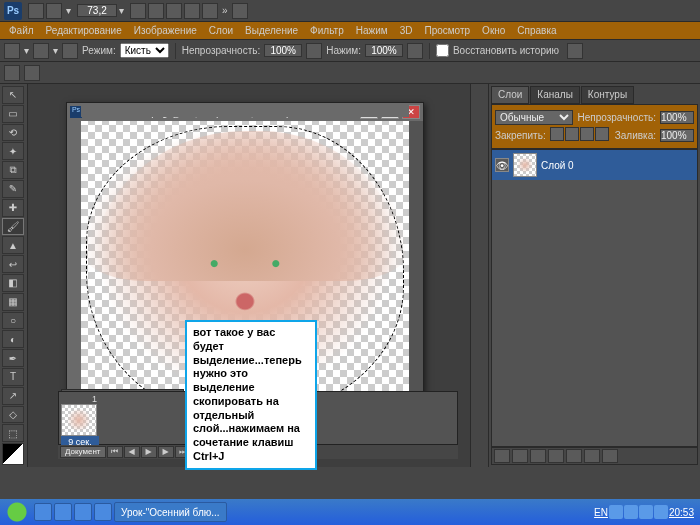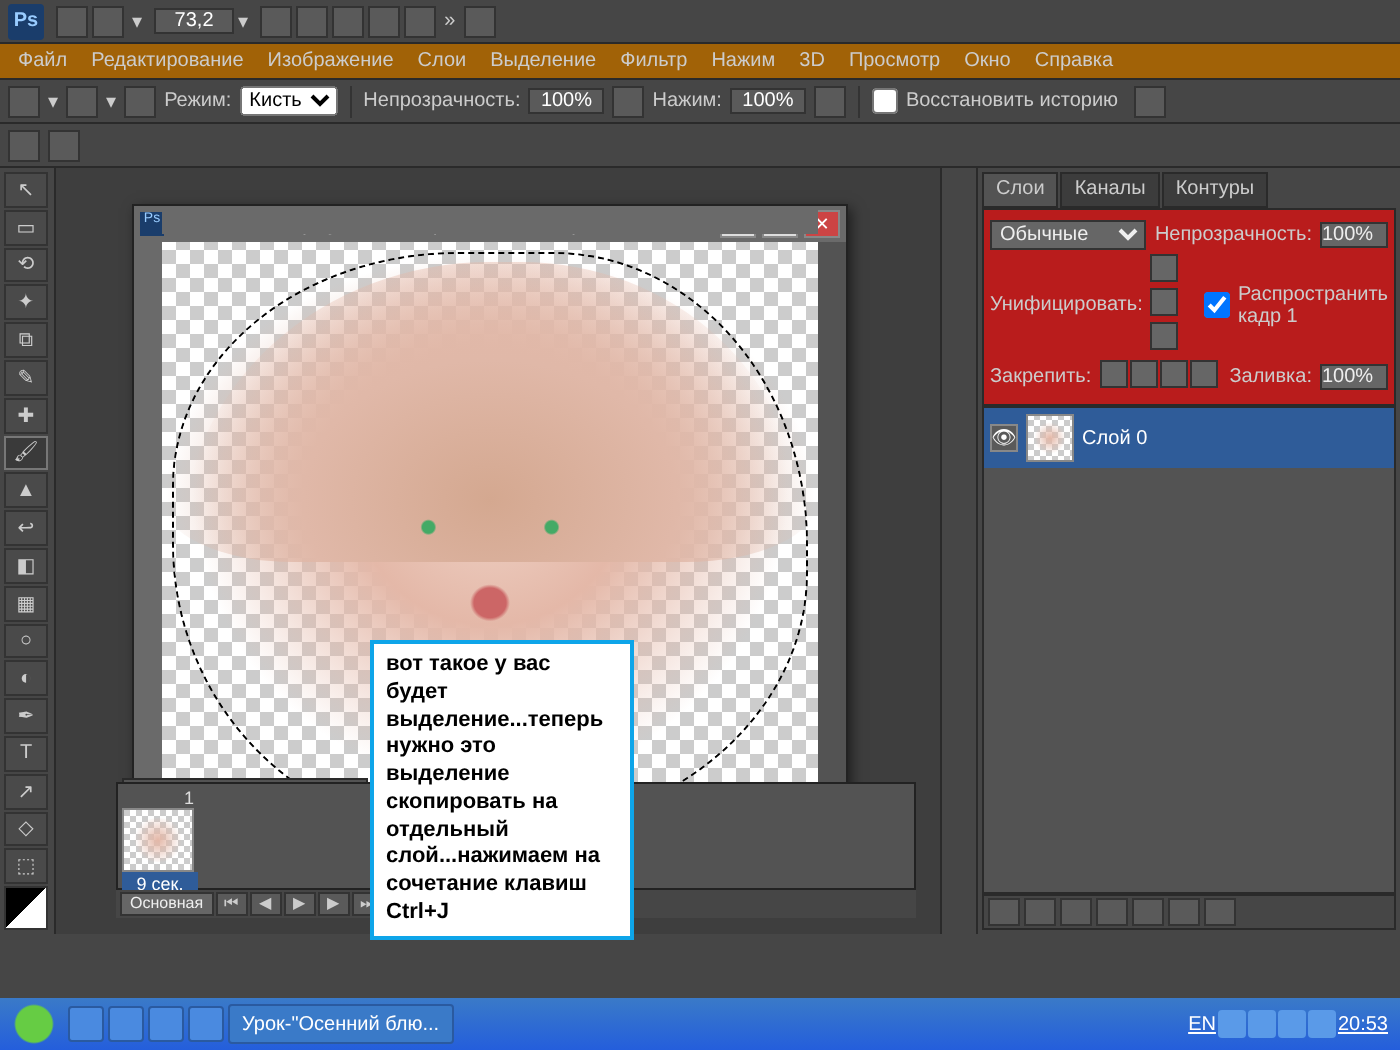--- a/index.html
+++ b/index.html
@@ -37,21 +37,21 @@
 .annot-arrow { position:absolute; left:105px; top:310px; width:40px; height:30px; }
 .annot-arrow::before { content:""; position:absolute; left:0; top:14px; width:34px; height:3px; background:#c00; transform:rotate(-18deg); }
 .annot-arrow::after { content:""; position:absolute; left:-2px; top:6px; border:7px solid transparent; border-right-color:#c00; transform:rotate(-18deg); }
 .annot-box { position:absolute; left:185px; top:320px; width:132px; background:#fff; border:2px solid #0ea5e9; padding:4px 6px; z-index:50; color:#000; font-size:11px; font-weight:bold; line-height:1.25; }
 .panels { width:230px; background:#464646; border-left:1px solid #2a2a2a; display:flex; }
 .panels .collapsed { width:18px; background:#464646; border-right:1px solid #2a2a2a; }
 .panels .panel-stack { flex:1; display:flex; flex-direction:column; padding:2px; }
 .panel-tabs { height:18px; display:flex; gap:1px; }
 .panel-tabs .tab { padding:2px 6px; background:#3c3c3c; border:1px solid #2a2a2a; color:#ccc; font-size:10px;}
 .panel-tabs .tab.active { background:#535353; }
-.panel-body { background:#b91c1c; border:1px solid #2a2a2a; padding:3px; flex-shrink:0;}
+.panel-body { background:#a16207; border:1px solid #2a2a2a; padding:3px; flex-shrink:0;}
 .panel-row { display:flex; gap:4px; align-items:center; margin:2px 0; font-size:10px; }
 .panel-row select,.panel-row input { background:#666; border:1px solid #333; color:#eee; font-size:10px; }
 .panel-row .lock-icons span { width:14px; height:14px; display:inline-block; background:#666; border:1px solid #333; margin-right:1px; }
 .layer-list { background:#535353; border:1px solid #2a2a2a; flex:1; margin-top:0; }
 .layer-item { display:flex; align-items:center; gap:4px; padding:3px; background:#2f5c99; color:#fff; }
 .layer-item .eye { width:14px; height:14px; border:1px solid #888; background:#5a5a5a; display:flex; align-items:center; justify-content:center; }
 .layer-item .thumb { width:24px; height:24px; background:repeating-conic-gradient(#fff 0% 25%,#ccc 0% 50%) 0/6px 6px; border:1px solid #888; position:relative; }
 .layer-item .thumb::after{ content:""; position:absolute; inset:3px; background:radial-gradient(circle,#e4b8a8 0%,transparent 70%); border-radius:50%;}
 .panel-footer { height:18px; background:#464646; border:1px solid #2a2a2a; display:flex; align-items:center; gap:2px; padding:0 2px; }
 .panel-footer span { width:16px; height:14px; background:#5a5a5a; border:1px solid #333; }
@@ -181,21 +181,21 @@
 
     <div class="anim-tab">Анимация (покадровая)</div>
     <div class="anim-body">
       <div class="frame">
         <div style="font-size:9px;text-align:right;padding:0 2px;color:#ddd">1</div>
         <div class="fthumb"></div>
         <div class="flabel">9 сек.</div>
       </div>
     </div>
     <div class="anim-ctrl">
-      <span class="sel">Основная</span>
+      <span class="sel">Документ</span>
       <span>⏮</span>
       <span>◀</span>
       <span>▶</span>
       <span>▶</span>
       <span>⏭</span>
       <span>⋯</span>
       <span>◫</span>
       <span>🗑</span>
     </div>
   </div>
@@ -208,26 +208,20 @@
         <div class="tab">Каналы</div>
         <div class="tab">Контуры</div>
       </div>
       <div class="panel-body">
         <div class="panel-row">
           <select style="flex:1"><option>Обычные</option></select>
           <span>Непрозрачность:</span>
           <input type="text" style="width: 34px;" value="100%">
         </div>
         <div class="panel-row">
-          <span>Унифицировать:</span>
-          <span class="lock-icons"><span></span><span></span><span></span></span>
-          <input type="checkbox" checked="" style="">
-          <span>Распространить кадр 1</span>
-        </div>
-        <div class="panel-row">
           <span>Закрепить:</span>
           <span class="lock-icons"><span></span><span></span><span></span><span></span></span>
           <span style="margin-left:auto">Заливка:</span>
           <input type="text" style="width: 34px;" value="100%">
         </div>
       </div>
       <div class="layer-list">
         <div class="layer-item">
           <div class="eye">👁</div>
           <div class="thumb"></div>

